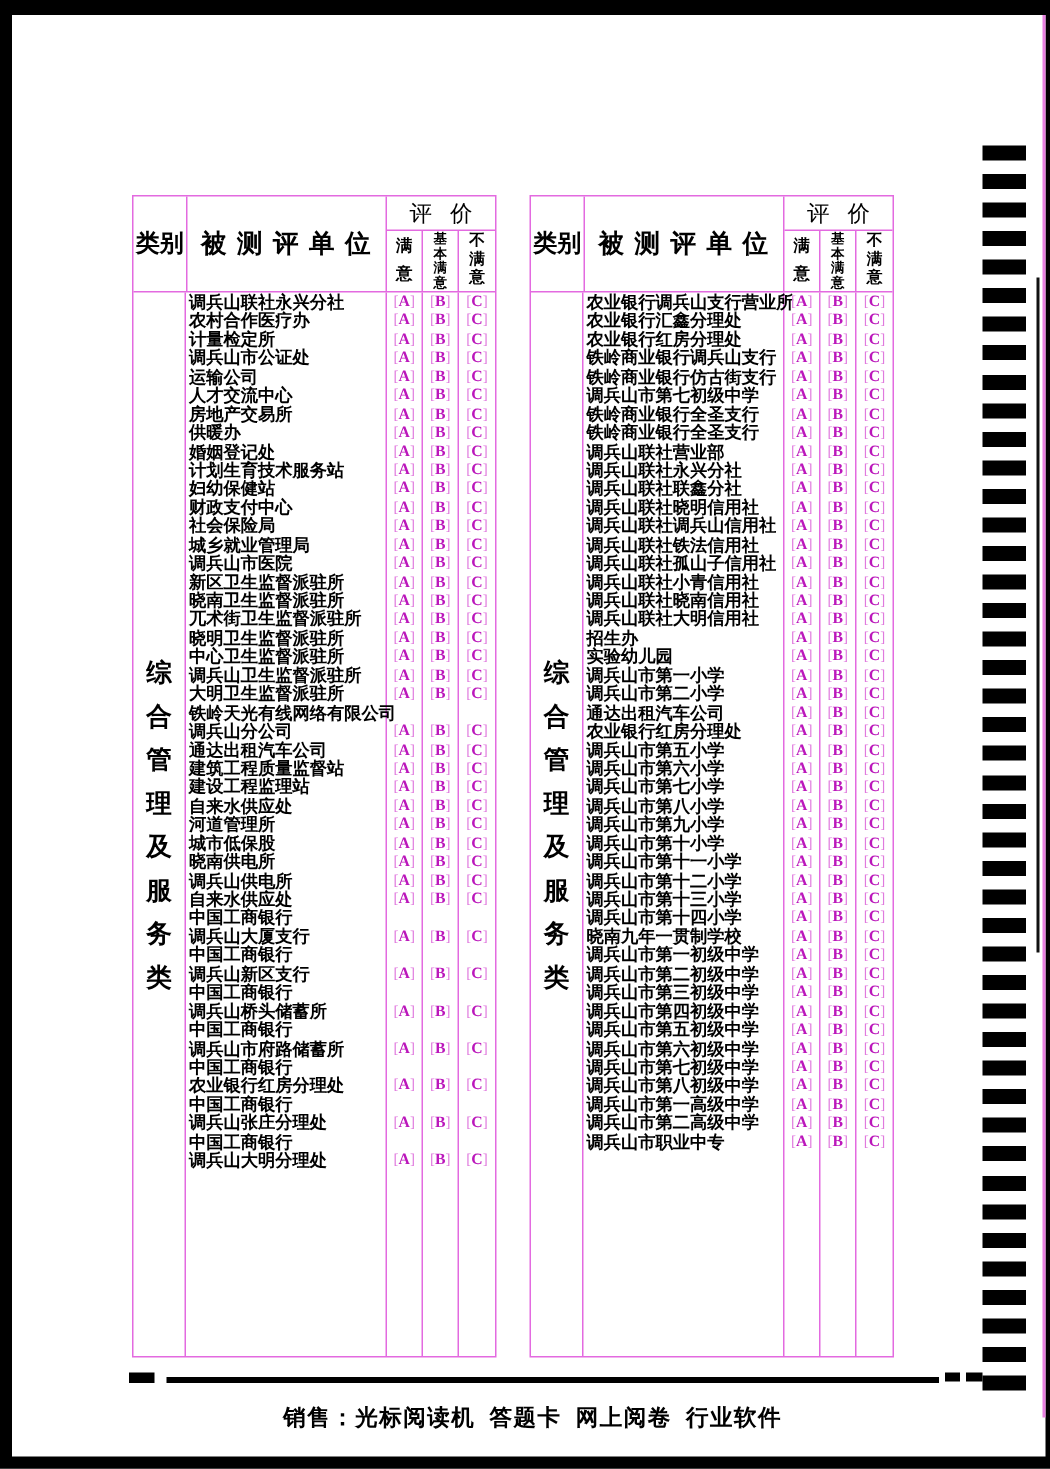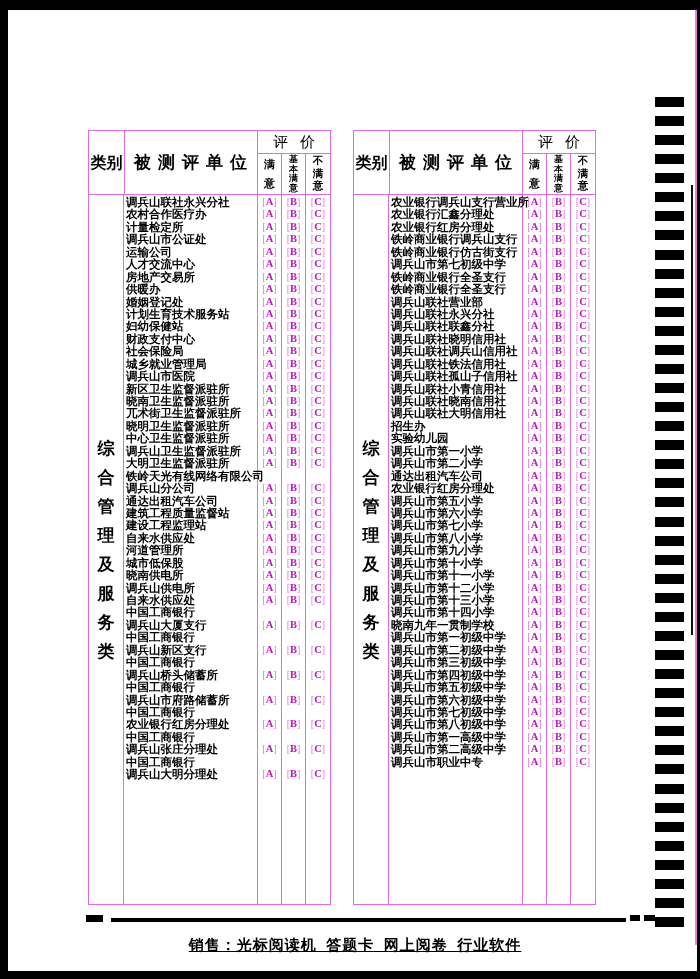--- a/index.html
+++ b/index.html
@@ -567,15 +567,15 @@
       </div>
 
     <div class="abs" id="edge-pink" style="left:687px;top:0;"></div>
     <div class="abs" id="edge-black" style="left:683px;top:175px;"></div>
 
     <div class="abs" id="sync-square" style="left:78px;top:905px;"></div>
     <div class="abs" id="sync-line" style="left:103px;top:908px;"></div>
     <div class="abs" id="sync-dash1" style="left:622px;top:905px;"></div>
     <div class="abs" id="sync-dash2" style="left:636px;top:905px;"></div>
 
-    <div class="abs" id="footer" style="left:52px;top:926px;text-decoration:underline;">销售：光标阅读机  答题卡  网上阅卷  行业软件</div>
+    <div class="abs" id="footer" style="left:52px;top:926px;">销售：光标阅读机  答题卡  网上阅卷  行业软件</div>
   </div>
 </div>
 
 </body></html>

